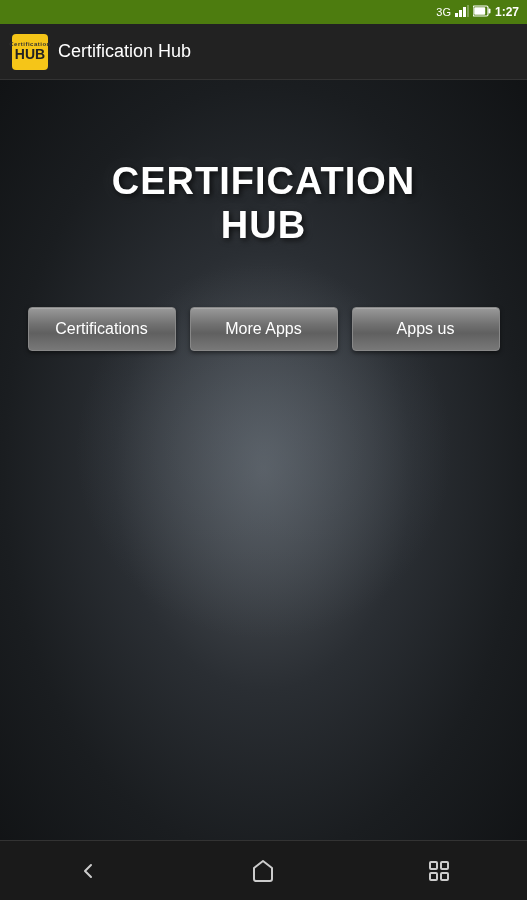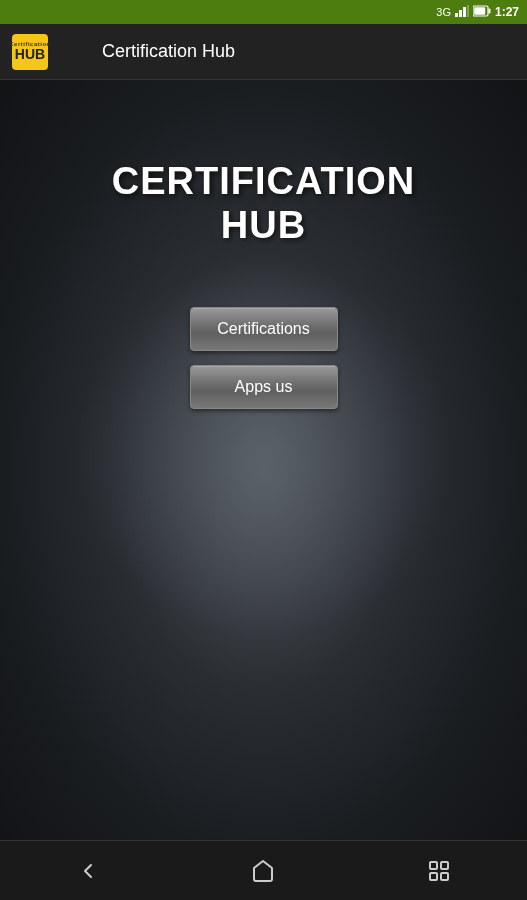--- a/index.html
+++ b/index.html
@@ -72,21 +72,20 @@
       font-size: 14px;
       color: #222;
       font-weight: 900;
       line-height: 1.1;
     }
 
     #app-title {
       color: #ffffff;
       font-size: 18px;
       font-weight: 400;
-      margin-left: 44px;
     }
 
     
     #main-content {
       width: 527px;
       height: 780px;
       background: radial-gradient(ellipse at center, #555a60 0%, #2a2e33 40%, #1a1d20 70%, #111315 100%);
       display: flex;
       flex-direction: column;
       align-items: center;
@@ -116,21 +115,20 @@
       text-shadow: 2px 2px 6px rgba(0,0,0,0.8), 0 0 20px rgba(255,255,255,0.1);
       font-family: 'Impact', 'Arial Black', sans-serif;
       letter-spacing: 1px;
       line-height: 1.15;
       margin-bottom: 60px;
       z-index: 1;
     }
 
     #buttons-container {
       display: flex;
-      flex-direction: column;
       align-items: center;
       gap: 14px;
       z-index: 1;
     }
 
     .menu-button {
       width: 148px;
       height: 44px;
       background: linear-gradient(180deg, #9a9a9a 0%, #707070 40%, #606060 60%, #787878 100%);
       border: 1px solid #888;
@@ -217,20 +215,21 @@
 </div>
 
 <div id="main-content">
   <div id="cert-title">
     <span>CERTIFICATION</span><br>
     <span>HUB</span>
   </div>
 
   <div id="buttons-container">
     <button class="menu-button">Certifications</button>
+    <button class="menu-button">More Apps</button>
     <button class="menu-button">Apps us</button>
   </div>
 </div>
 
 <div id="nav-bar">
   <div class="nav-icon">
     <svg class="back-arrow" viewBox="0 0 24 24" fill="none" stroke="#cccccc" stroke-width="2" stroke-linecap="round" stroke-linejoin="round">
       <polyline points="15 18 9 12 15 6"></polyline>
     </svg>
   </div>

